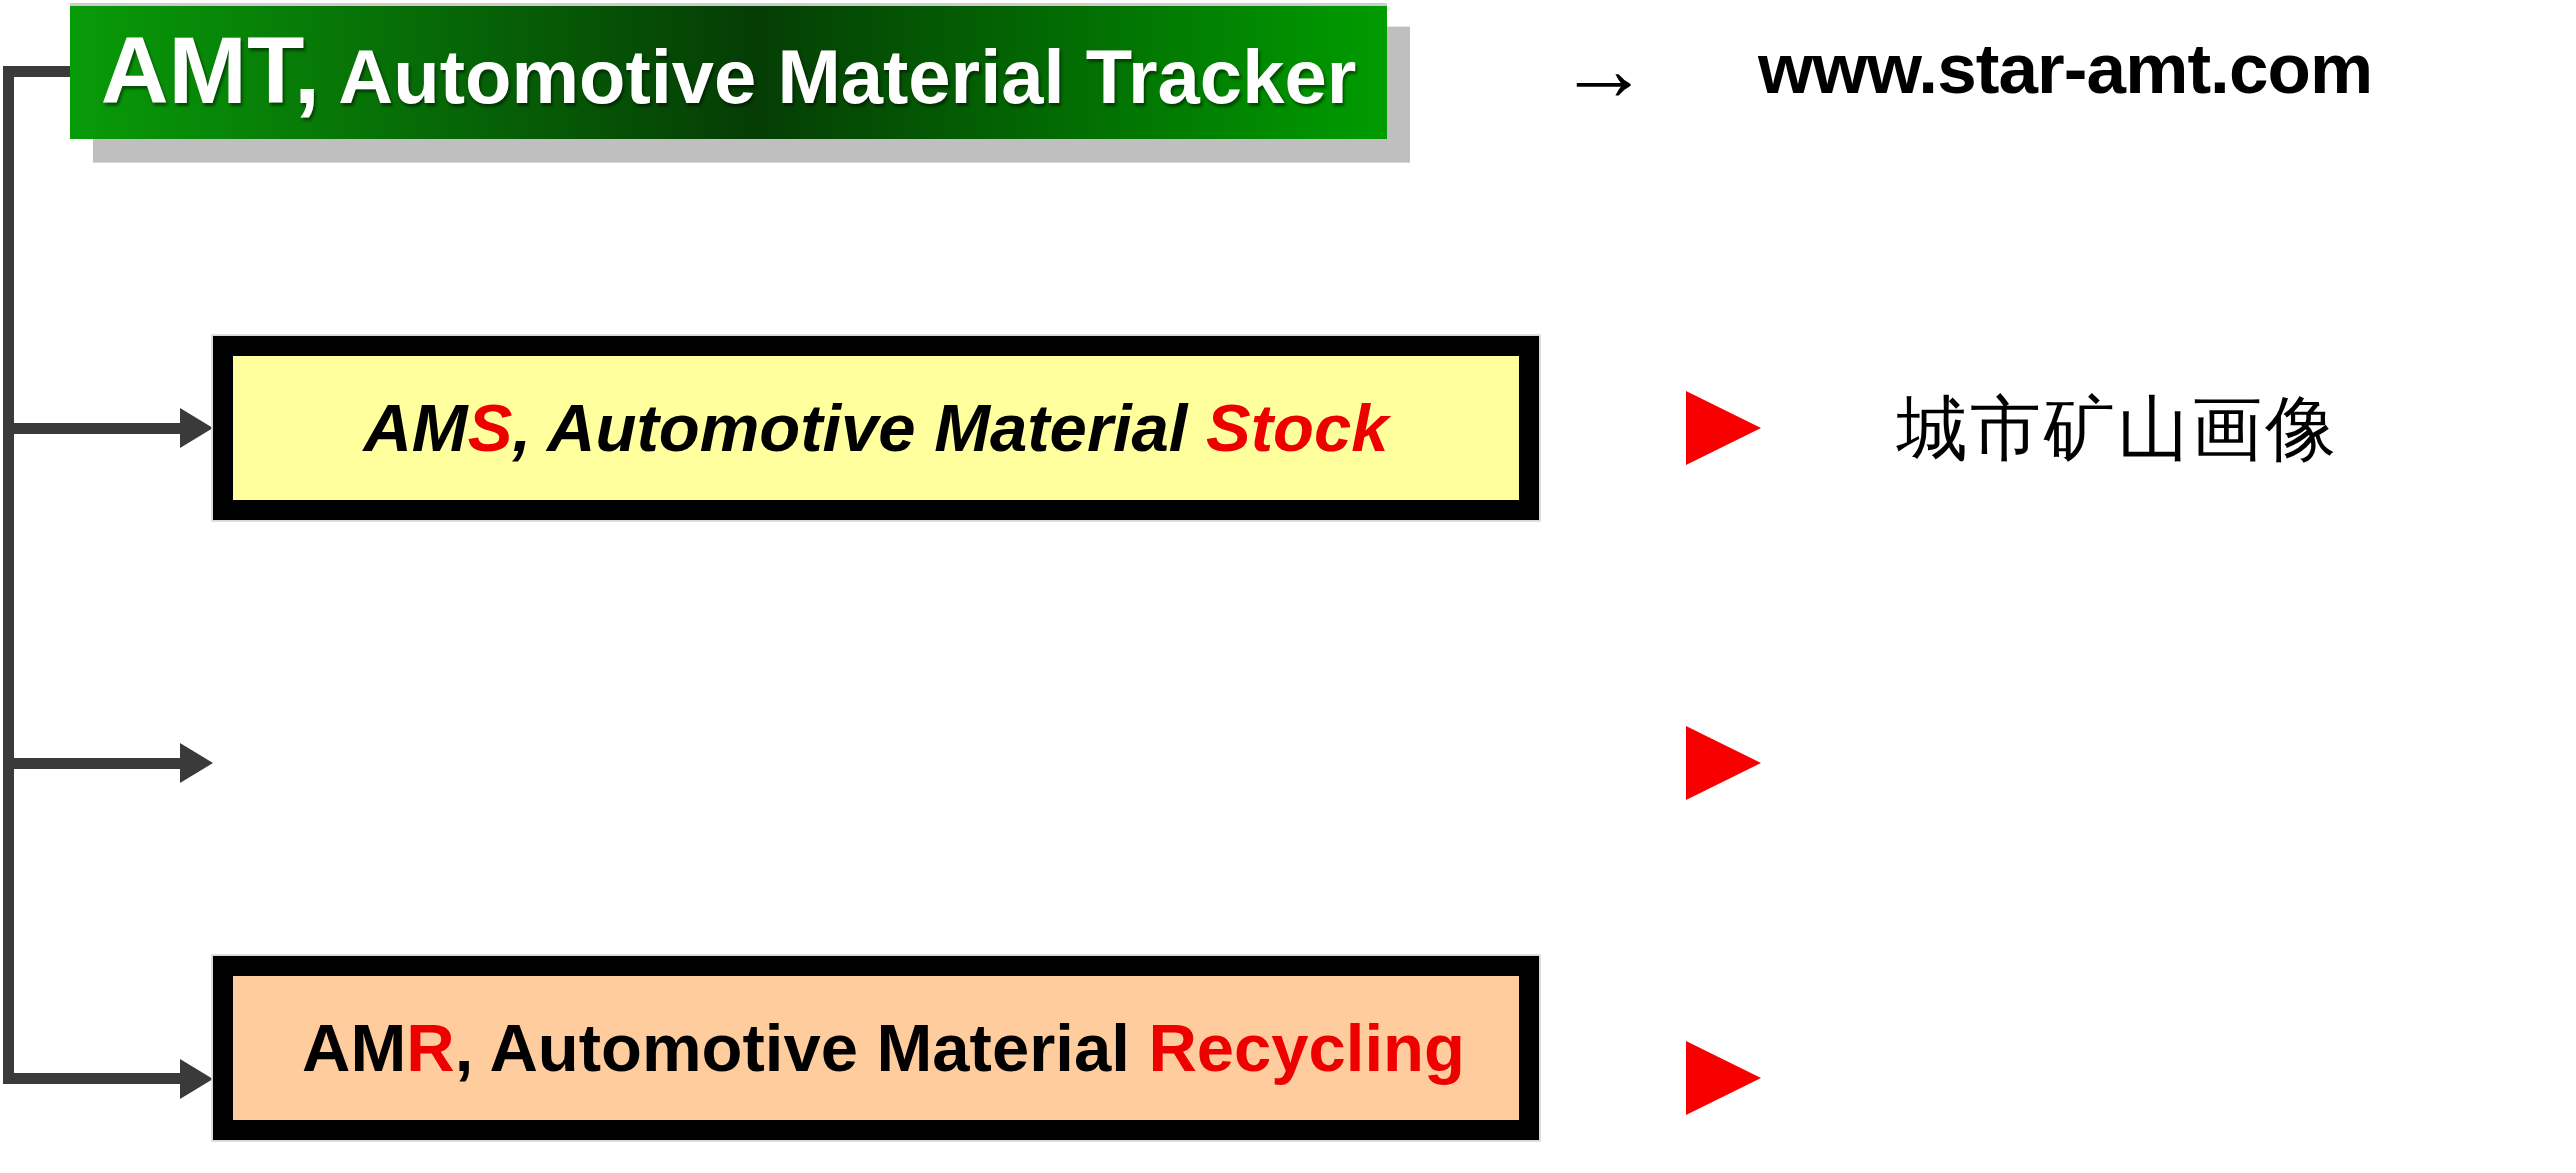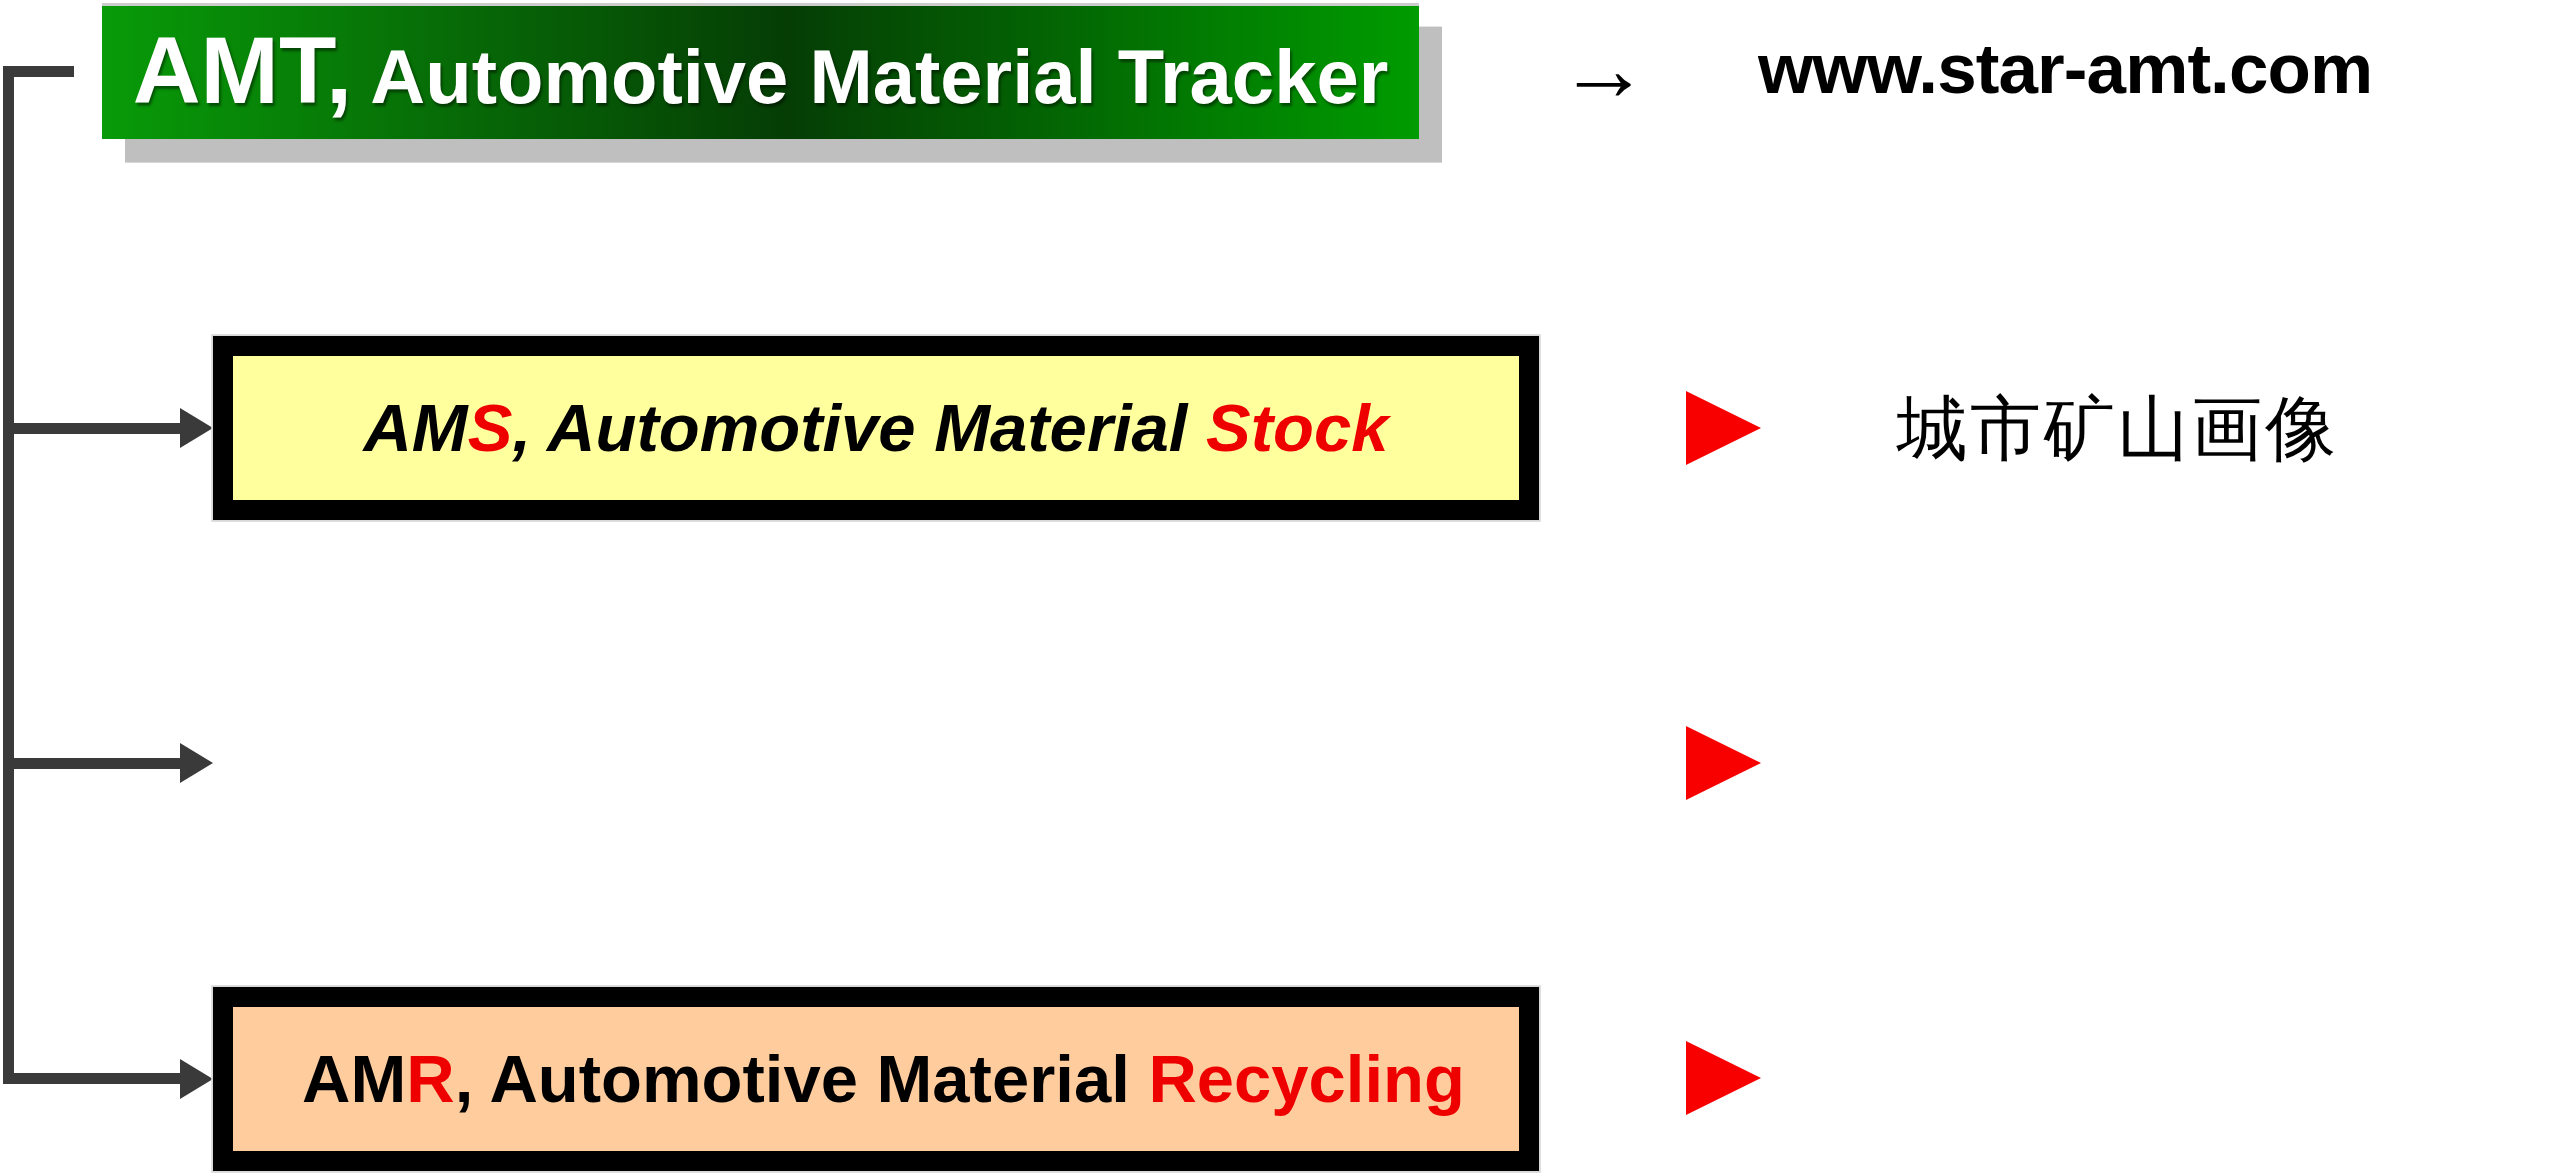--- a/index.html
+++ b/index.html
@@ -88,21 +88,21 @@
     width: 1326px; height: 184px;
     border: 20px solid #000000;
     box-sizing: border-box;
     box-shadow: 0 0 0 1.8px #d8d8d8;
     text-align: center;
     line-height: 144px;
     white-space: nowrap;
   }
   #feature-1 { top: 336px; font-style: italic; }
   #feature-2 { top: 671px; }
-  #feature-3 { top: 987px; padding-left: 15px; }
+  #feature-3 { top: 956px; padding-left: 15px; }
   .feature-box span {
     font-size: 67px;
     font-weight: bold;
     color: #000000;
     white-space: pre;
   }
 
   
   .pointer-triangle {
     position: absolute;
@@ -141,21 +141,21 @@
 
   <div id="branch-1" class="conn-line conn-branch" style="background-color: rgb(58, 58, 58);"></div>
   <div id="arrowhead-1" class="conn-arrowhead" style="border-left-color: rgb(58, 58, 58);"></div>
 
   <div id="branch-2" class="conn-line conn-branch" style="background-color: rgb(58, 58, 58);"></div>
   <div id="arrowhead-2" class="conn-arrowhead" style="border-left-color: rgb(58, 58, 58);"></div>
 
   <div id="branch-3" class="conn-line conn-branch" style="background-color: rgb(58, 58, 58);"></div>
   <div id="arrowhead-3" class="conn-arrowhead" style="border-left-color: rgb(58, 58, 58);"></div>
 
-  <div id="amt-box" style="background: linear-gradient(90deg, rgb(8, 155, 8) 0%, rgb(5, 61, 5) 52%, rgb(0, 156, 0) 100%); box-shadow: rgb(191, 191, 191) 23px 23.6px 0px 0px; margin-left: 32px;">
+  <div id="amt-box" style="background: linear-gradient(90deg, rgb(8, 155, 8) 0%, rgb(5, 61, 5) 52%, rgb(0, 156, 0) 100%); box-shadow: rgb(191, 191, 191) 23px 23.6px 0px 0px;">
     <span class="amt-big">AMT,</span><span class="amt-small"> Automotive Material Tracker</span>
   </div>
 
   <div id="url-arrow">→</div>
   <div id="url-text">www.star-amt.com</div>
 
   <div id="feature-1" class="feature-box" style="background-color: rgb(255, 255, 158);">
     <span>AM</span><span class="red" style="color: rgb(238, 0, 0);">S</span><span>, Automotive Material </span><span class="red" style="color: rgb(238, 0, 0);">Stock</span>
   </div>
   <div id="pointer-1" class="pointer-triangle" style="border-left-color: rgb(248, 0, 0);"></div>

